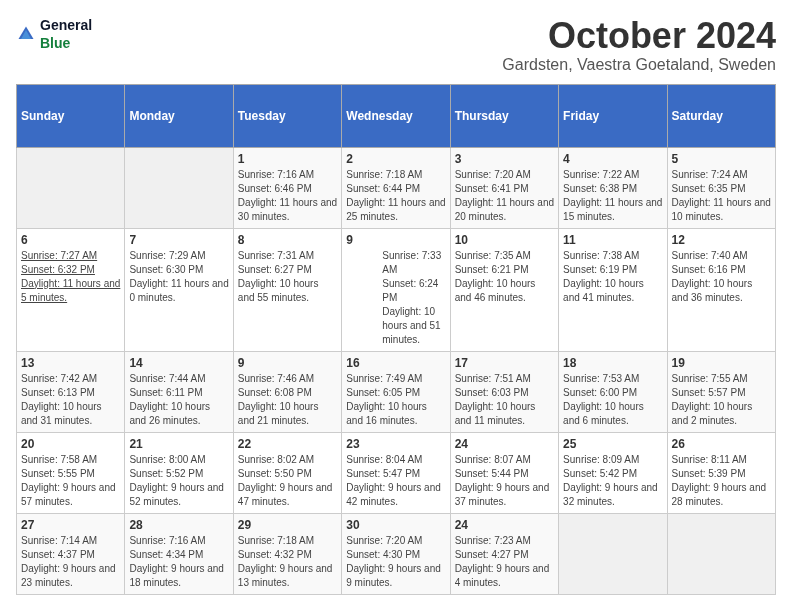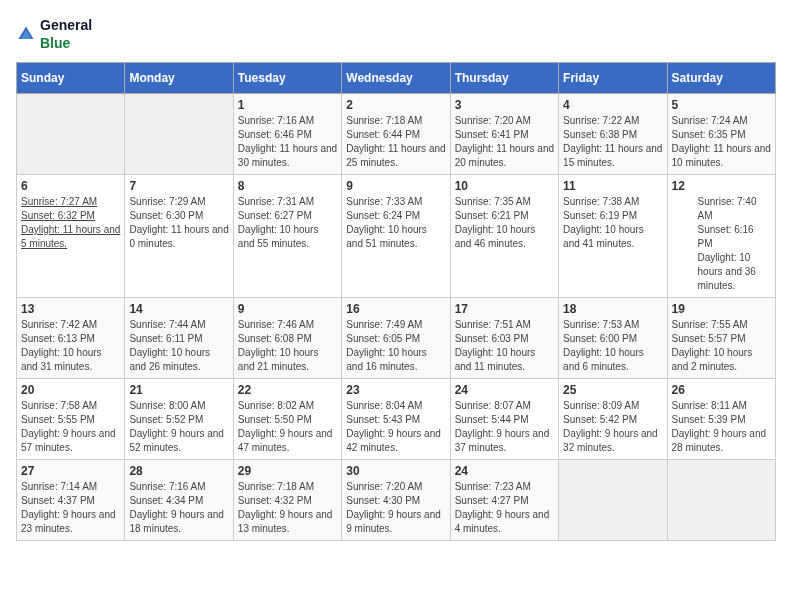--- a/index.html
+++ b/index.html
@@ -51,21 +51,21 @@
       color: #555;
     }
     .calendar {
       width: 100%;
       border-collapse: collapse;
       font-size: 10.5px;
     }
     .calendar thead tr th {
       background-color: #3a6bc4;
       color: #fff;
-      padding: 8px 4px;
+      padding: 24px 4px;
       text-align: left;
       font-size: 12px;
       font-weight: bold;
       border: 1px solid #aaa;
     }
     .calendar tbody tr td {
       border: 1px solid #ccc;
       vertical-align: top;
       padding: 4px;
       width: 108px;
@@ -103,20 +103,24 @@
     </svg>
     <div>
       <div>
         <span class="logo-text-general">General</span>
       </div>
       <div>
         <span class="logo-text-blue">Blue</span>
       </div>
     </div>
   </div>
+  <div class="title-area">
+    <div class="month-title">October 2024</div>
+    <div class="location-title">Gardsten, Vaestra Goetaland, Sweden</div>
+  </div>
 </div>
 
 <table class="calendar">
   <thead>
     <tr>
     <th>Sunday</th>
         <th>Monday</th>
         <th>Tuesday</th>
         <th>Wednesday</th>
         <th>Thursday</th>
@@ -173,39 +177,39 @@
 Daylight: 11 hours and 0 minutes.</div>
         </td>
         <td>
           <span class="day-number">8</span>
           <div class="day-info" style="white-space: pre-line;">Sunrise: 7:31 AM
 Sunset: 6:27 PM
 Daylight: 10 hours and 55 minutes.</div>
         </td>
         <td>
           <span class="day-number">9</span>
-          <div class="day-info" style="white-space: pre-line;">Sunrise: 7:33 AM
+          <div class="day-info" style="white-space: pre-line; margin-left: 36px;">Sunrise: 7:33 AM
 Sunset: 6:24 PM
 Daylight: 10 hours and 51 minutes.</div>
         </td>
         <td>
           <span class="day-number">10</span>
           <div class="day-info" style="white-space: pre-line;">Sunrise: 7:35 AM
 Sunset: 6:21 PM
 Daylight: 10 hours and 46 minutes.</div>
         </td>
         <td>
           <span class="day-number">11</span>
           <div class="day-info" style="white-space: pre-line;">Sunrise: 7:38 AM
 Sunset: 6:19 PM
 Daylight: 10 hours and 41 minutes.</div>
         </td>
         <td>
           <span class="day-number">12</span>
-          <div class="day-info" style="white-space: pre-line; margin-left: 26px;">Sunrise: 7:40 AM
+          <div class="day-info" style="white-space: pre-line;">Sunrise: 7:40 AM
 Sunset: 6:16 PM
 Daylight: 10 hours and 36 minutes.</div>
         </td>
       </tr>
       <tr>
         <td>
           <span class="day-number">13</span>
           <div class="day-info" style="white-space: pre-line;">Sunrise: 7:42 AM
 Sunset: 6:13 PM
 Daylight: 10 hours and 31 minutes.</div>
@@ -262,21 +266,21 @@
         </td>
         <td>
           <span class="day-number">22</span>
           <div class="day-info" style="white-space: pre-line;">Sunrise: 8:02 AM
 Sunset: 5:50 PM
 Daylight: 9 hours and 47 minutes.</div>
         </td>
         <td>
           <span class="day-number">23</span>
           <div class="day-info" style="white-space: pre-line;">Sunrise: 8:04 AM
-Sunset: 5:43 PM
+Sunset: 5:47 PM
 Daylight: 9 hours and 42 minutes.</div>
         </td>
         <td>
           <span class="day-number">24</span>
           <div class="day-info" style="white-space: pre-line;">Sunrise: 8:07 AM
 Sunset: 5:44 PM
 Daylight: 9 hours and 37 minutes.</div>
         </td>
         <td>
           <span class="day-number">25</span>

